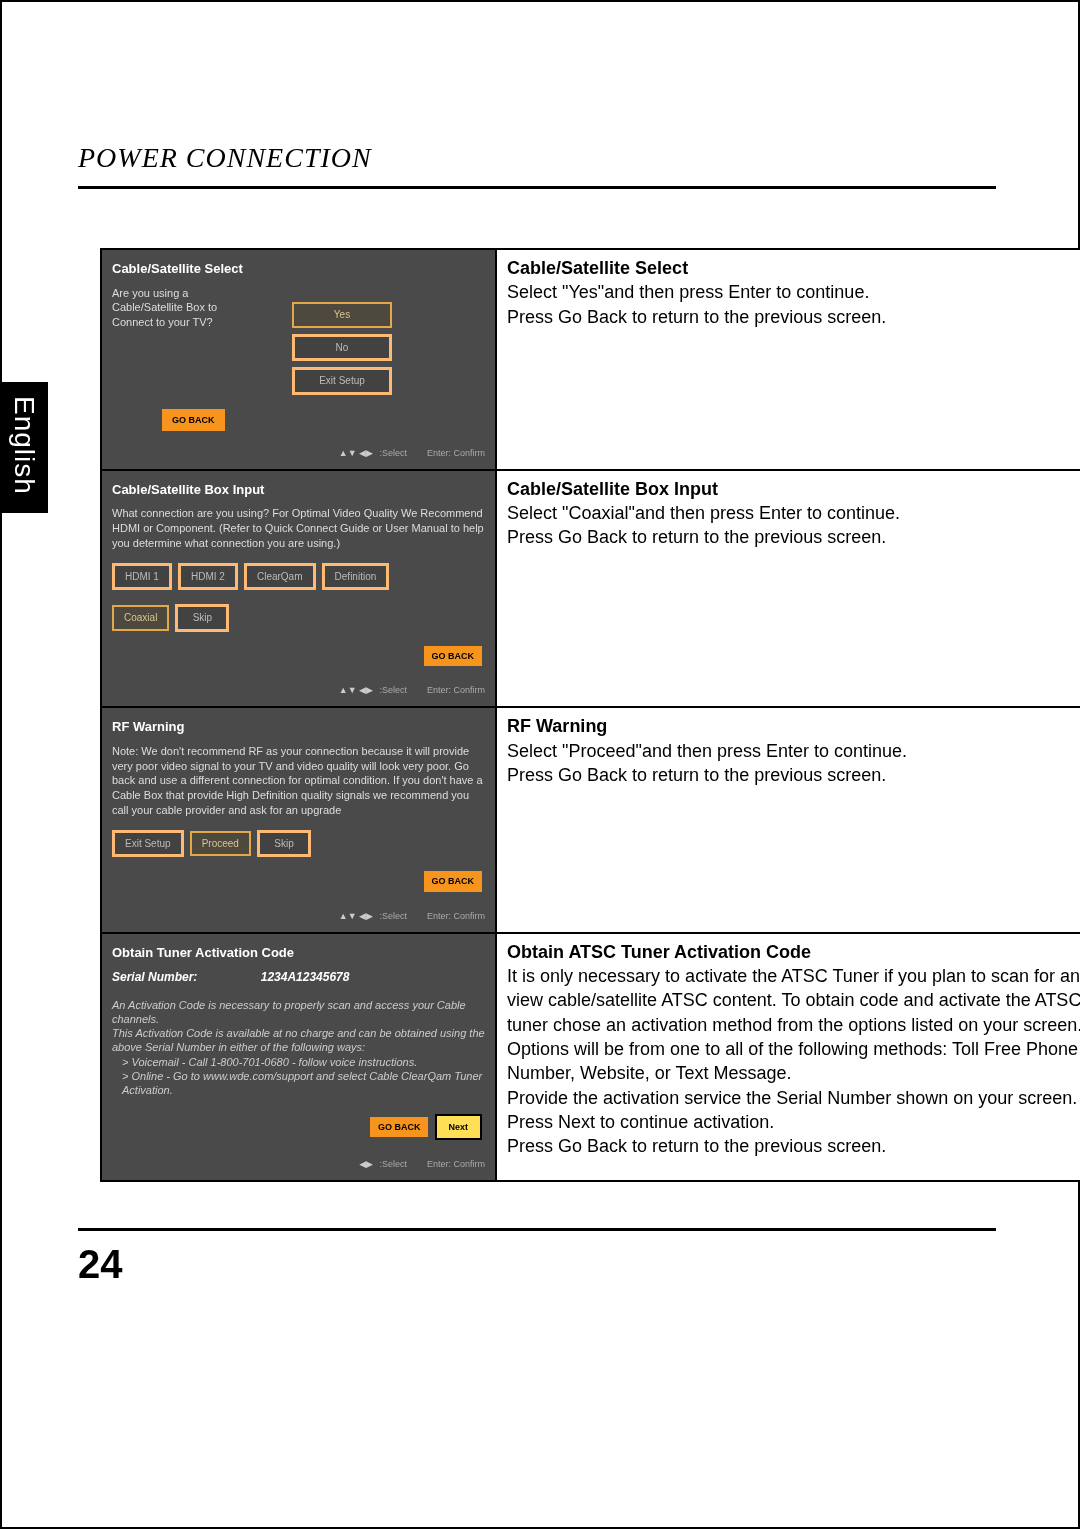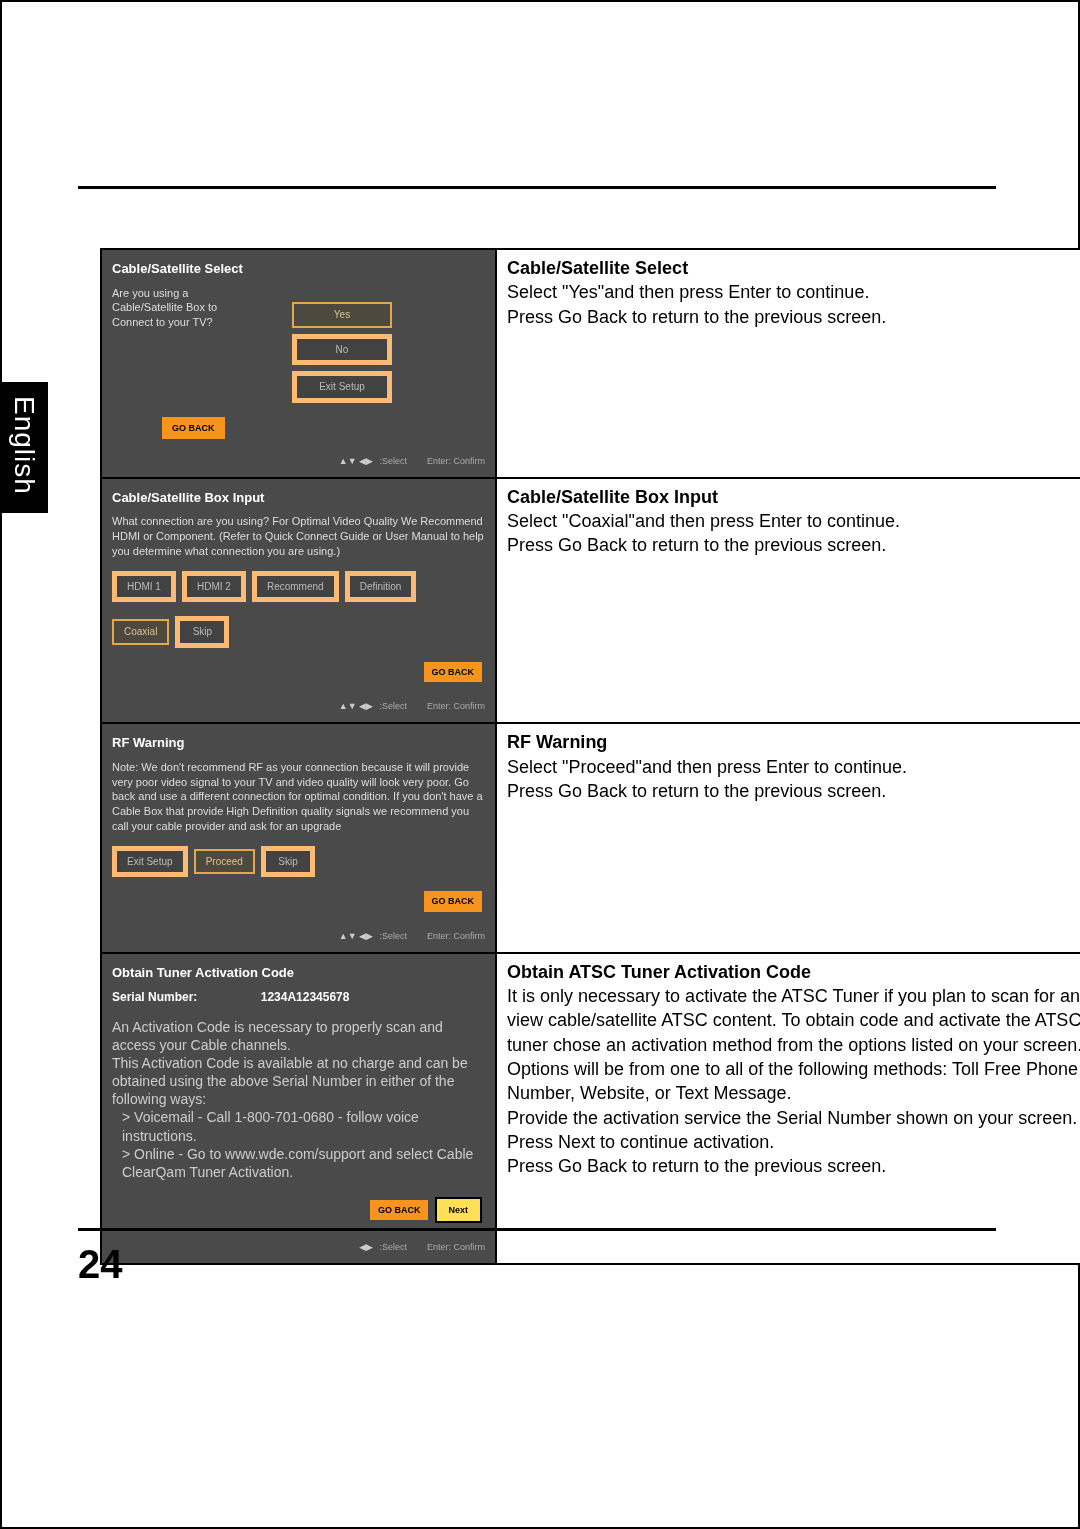--- a/index.html
+++ b/index.html
@@ -74,21 +74,21 @@
     padding: 6px 10px 6px 10px;
     font-size: 18px;
     line-height: 1.35;
   }
   .right-col b { font-weight: bold; }
   .ss-title { color: #fff; font-weight: bold; font-size: 13px; display: block; margin-bottom: 8px; }
   .ss-body { font-size: 11px; color: #ddd; }
   .btn-row { margin-top: 10px; }
   .btn {
     display: inline-block;
-    border: 5px solid #fdba74;
+    border: 3px solid #fdba74;
     color: #bbb;
     font-size: 10px;
     padding: 4px 10px;
     margin: 2px 3px 2px 0;
     background: rgba(0,0,0,0.1);
     min-width: 54px;
     text-align: center;
   }
   .btn.sel { border: 2px solid #e2a84a; color: #d8c48f; background: rgba(90,70,30,0.25); }
   .btn.orange-small {
@@ -102,24 +102,24 @@
   }
   .hint-bar {
     margin-top: 12px;
     font-size: 9px;
     color: #aaa;
     text-align: right;
     padding-top: 4px;
   }
   .hint-bar .arrows { margin-right: 4px; color: #ccc; }
   .gb-row { text-align: right; margin-top: 10px; }
-  .serial-row { font-size: 12px; }
+  .serial-row { font-size: 12px; font-style: italic; }
   .serial-row .lbl { color: #fff; font-weight: bold; }
   .serial-row .val { color: #fff; font-weight: bold; margin-left: 60px; }
-  .tiny { font-size: 14px; color: #ccc; line-height: 1.3; }
+  .tiny { font-size: 11px; color: #ccc; line-height: 1.3; font-style: italic; }
   .tiny-indent { margin-left: 10px; }
   .shot1-btns { margin-left: 84px; width: 140px; }
   .shot1-btns .btn { display: block; width: 100px; margin: 6px 0; text-align: center; }
   .go-back-center { text-align: left; margin-top: 14px; margin-left: 50px; }
   .gb-btn {
     display: inline-block;
     background: #f7941d;
     color: #000;
     font-weight: bold;
     font-size: 9px;
@@ -150,20 +150,21 @@
     border: 2px solid #000;
     pointer-events: none;
   }
 </style>
 </head>
 <body>
 
 <div class="page">
   <div class="global-border"></div>
 
+  <div class="section-title">POWER CONNECTION</div>
   <div class="title-rule"></div>
   <div class="side-tab">English</div>
 
   <table class="content-table">
 
     <tbody>
         <tr>
       <td class="left-col">
         <span class="ss-title">Cable/Satellite Select</span>
         <div class="ss-body" style="width:140px">Are you using a Cable/Satellite Box to Connect to your TV?</div>
@@ -189,21 +190,21 @@
       </td>
     </tr>
 
     <tr>
       <td class="left-col">
         <span class="ss-title">Cable/Satellite Box Input</span>
         <div class="ss-body">What connection are you using? For Optimal Video Quality We Recommend HDMI or Component. (Refer to Quick Connect Guide or User Manual to help you determine what connection you are using.)</div>
         <div class="btn-row">
           <span class="btn">HDMI 1</span>
           <span class="btn">HDMI 2</span>
-          <span class="btn">Recommend</span>
+          <span class="btn">ClearQam</span>
           <span class="btn">Definition</span>
         </div>
         <div class="btn-row">
           <span class="btn sel">Coaxial</span>
           <span class="btn">Skip</span>
         </div>
         <div class="gb-row">
           <span class="btn orange-small">GO BACK</span>
         </div>
         <div class="hint-bar">

